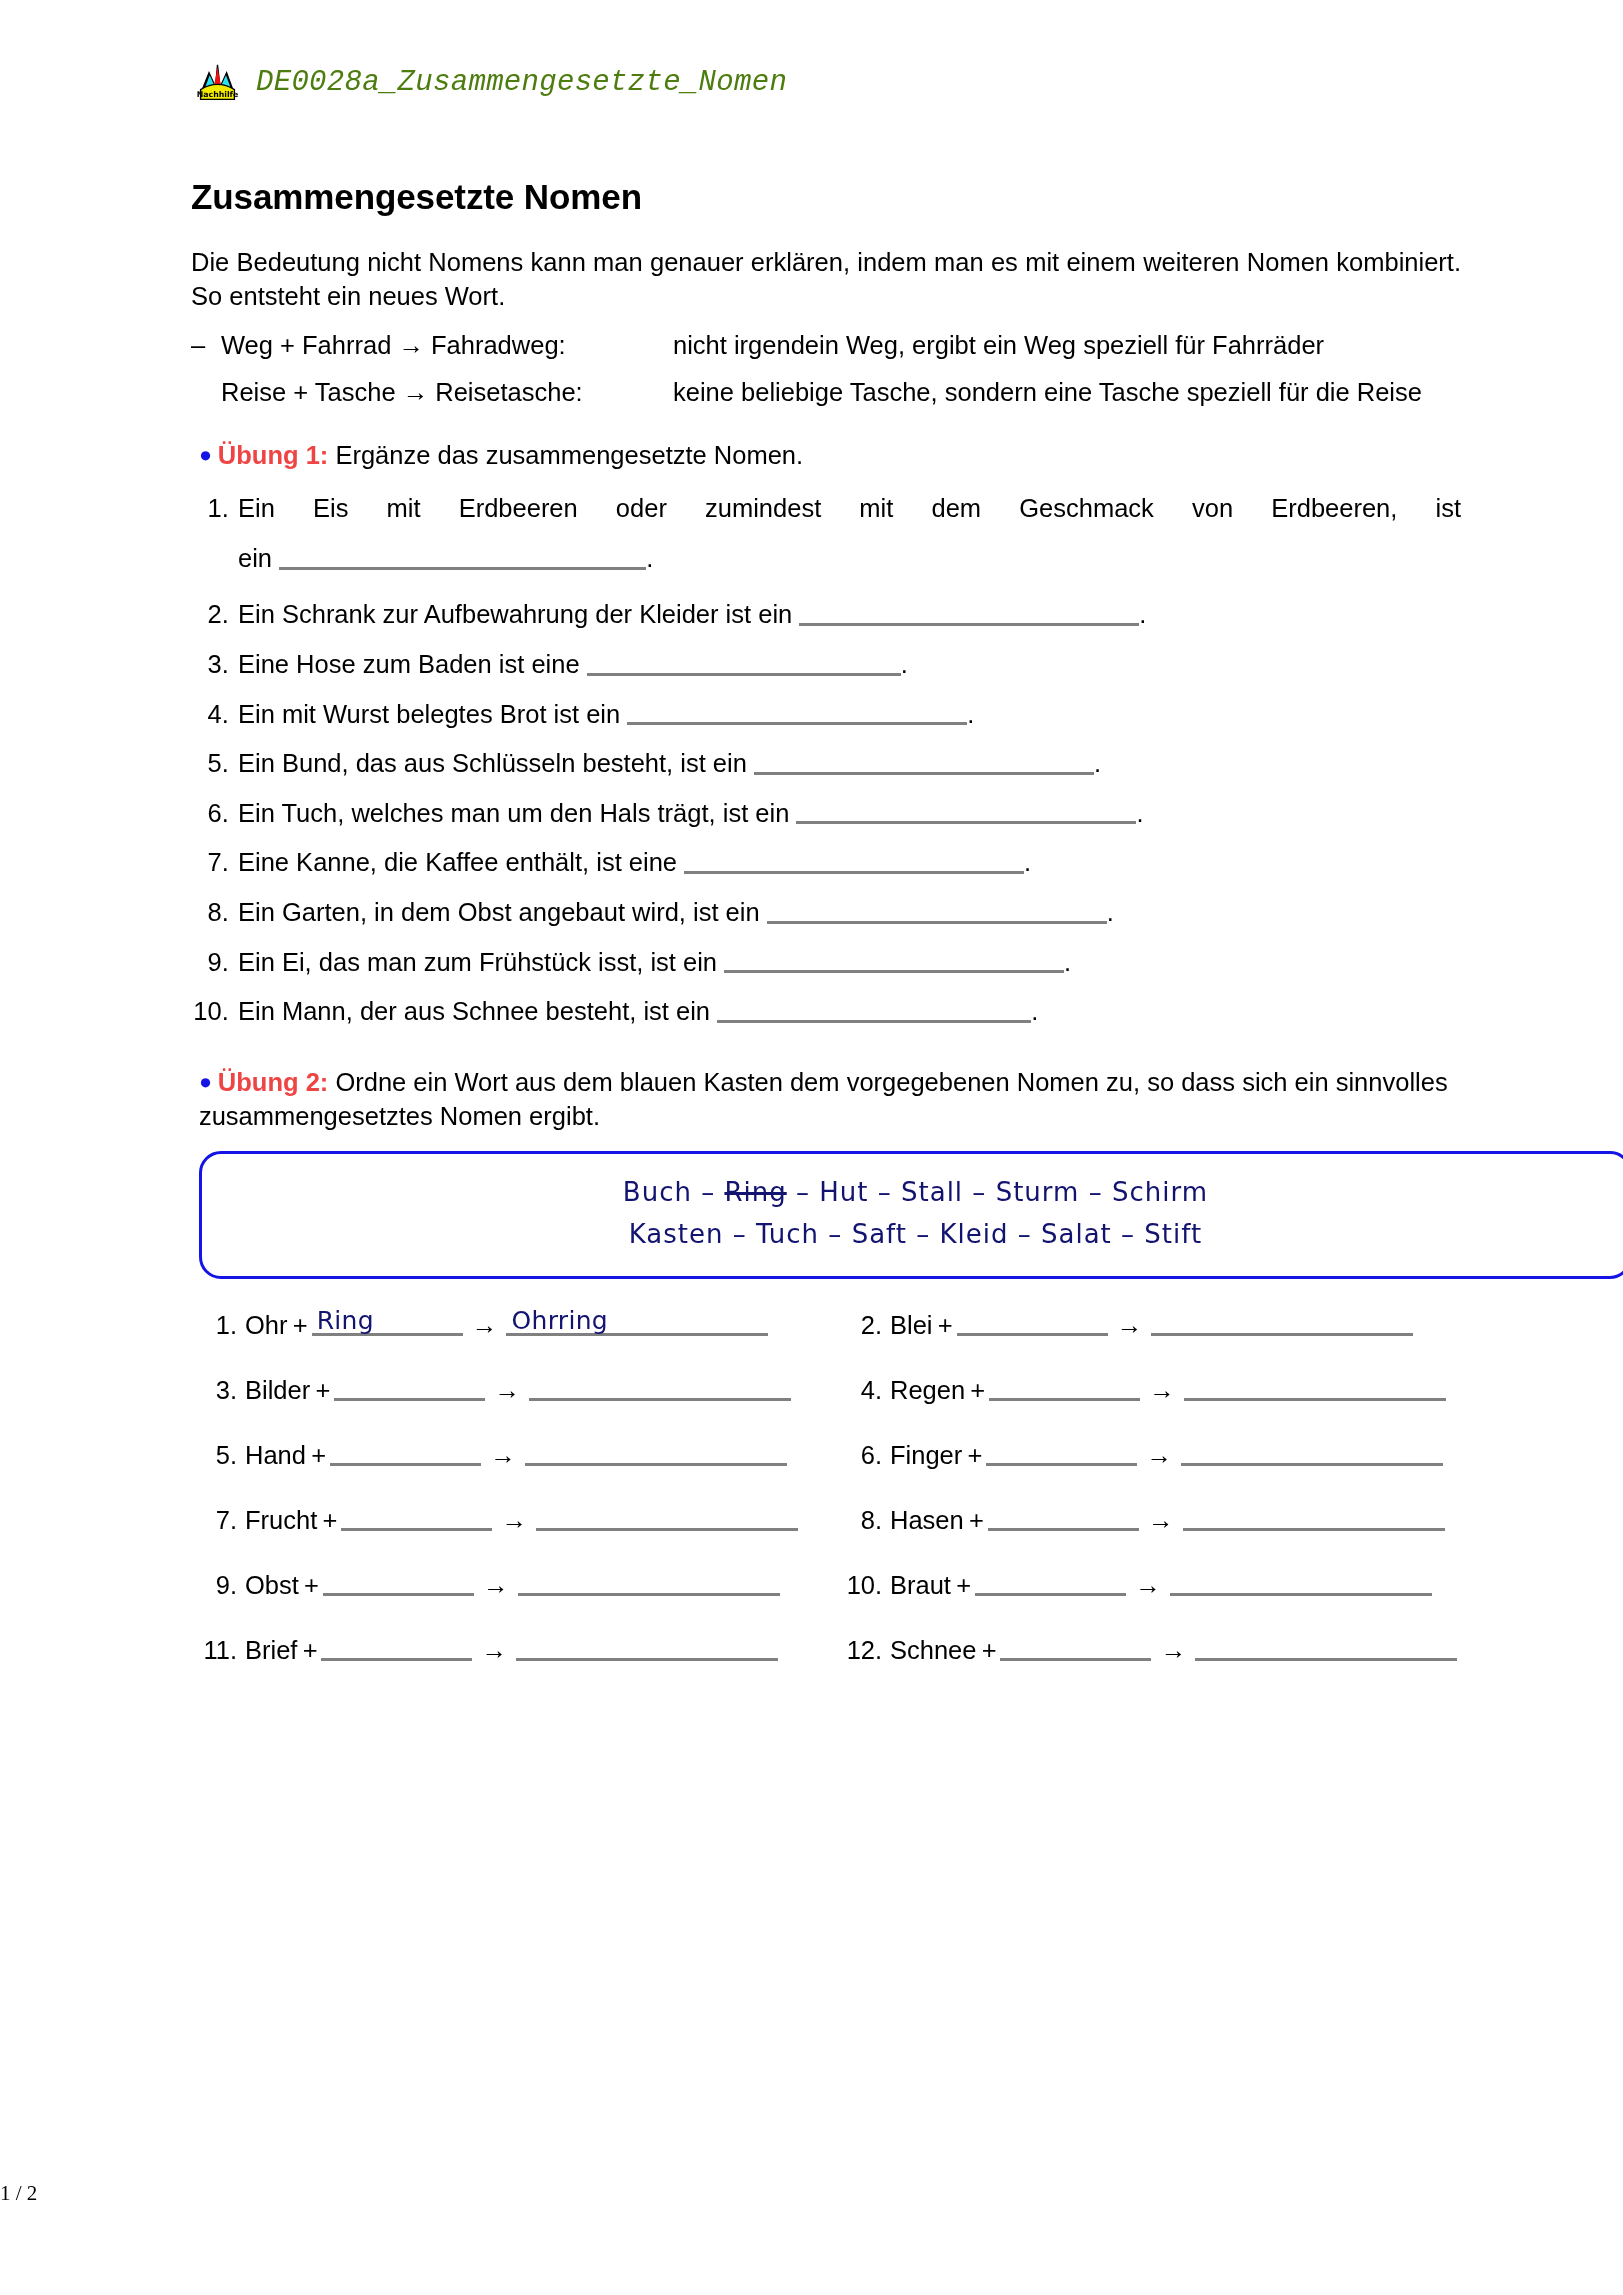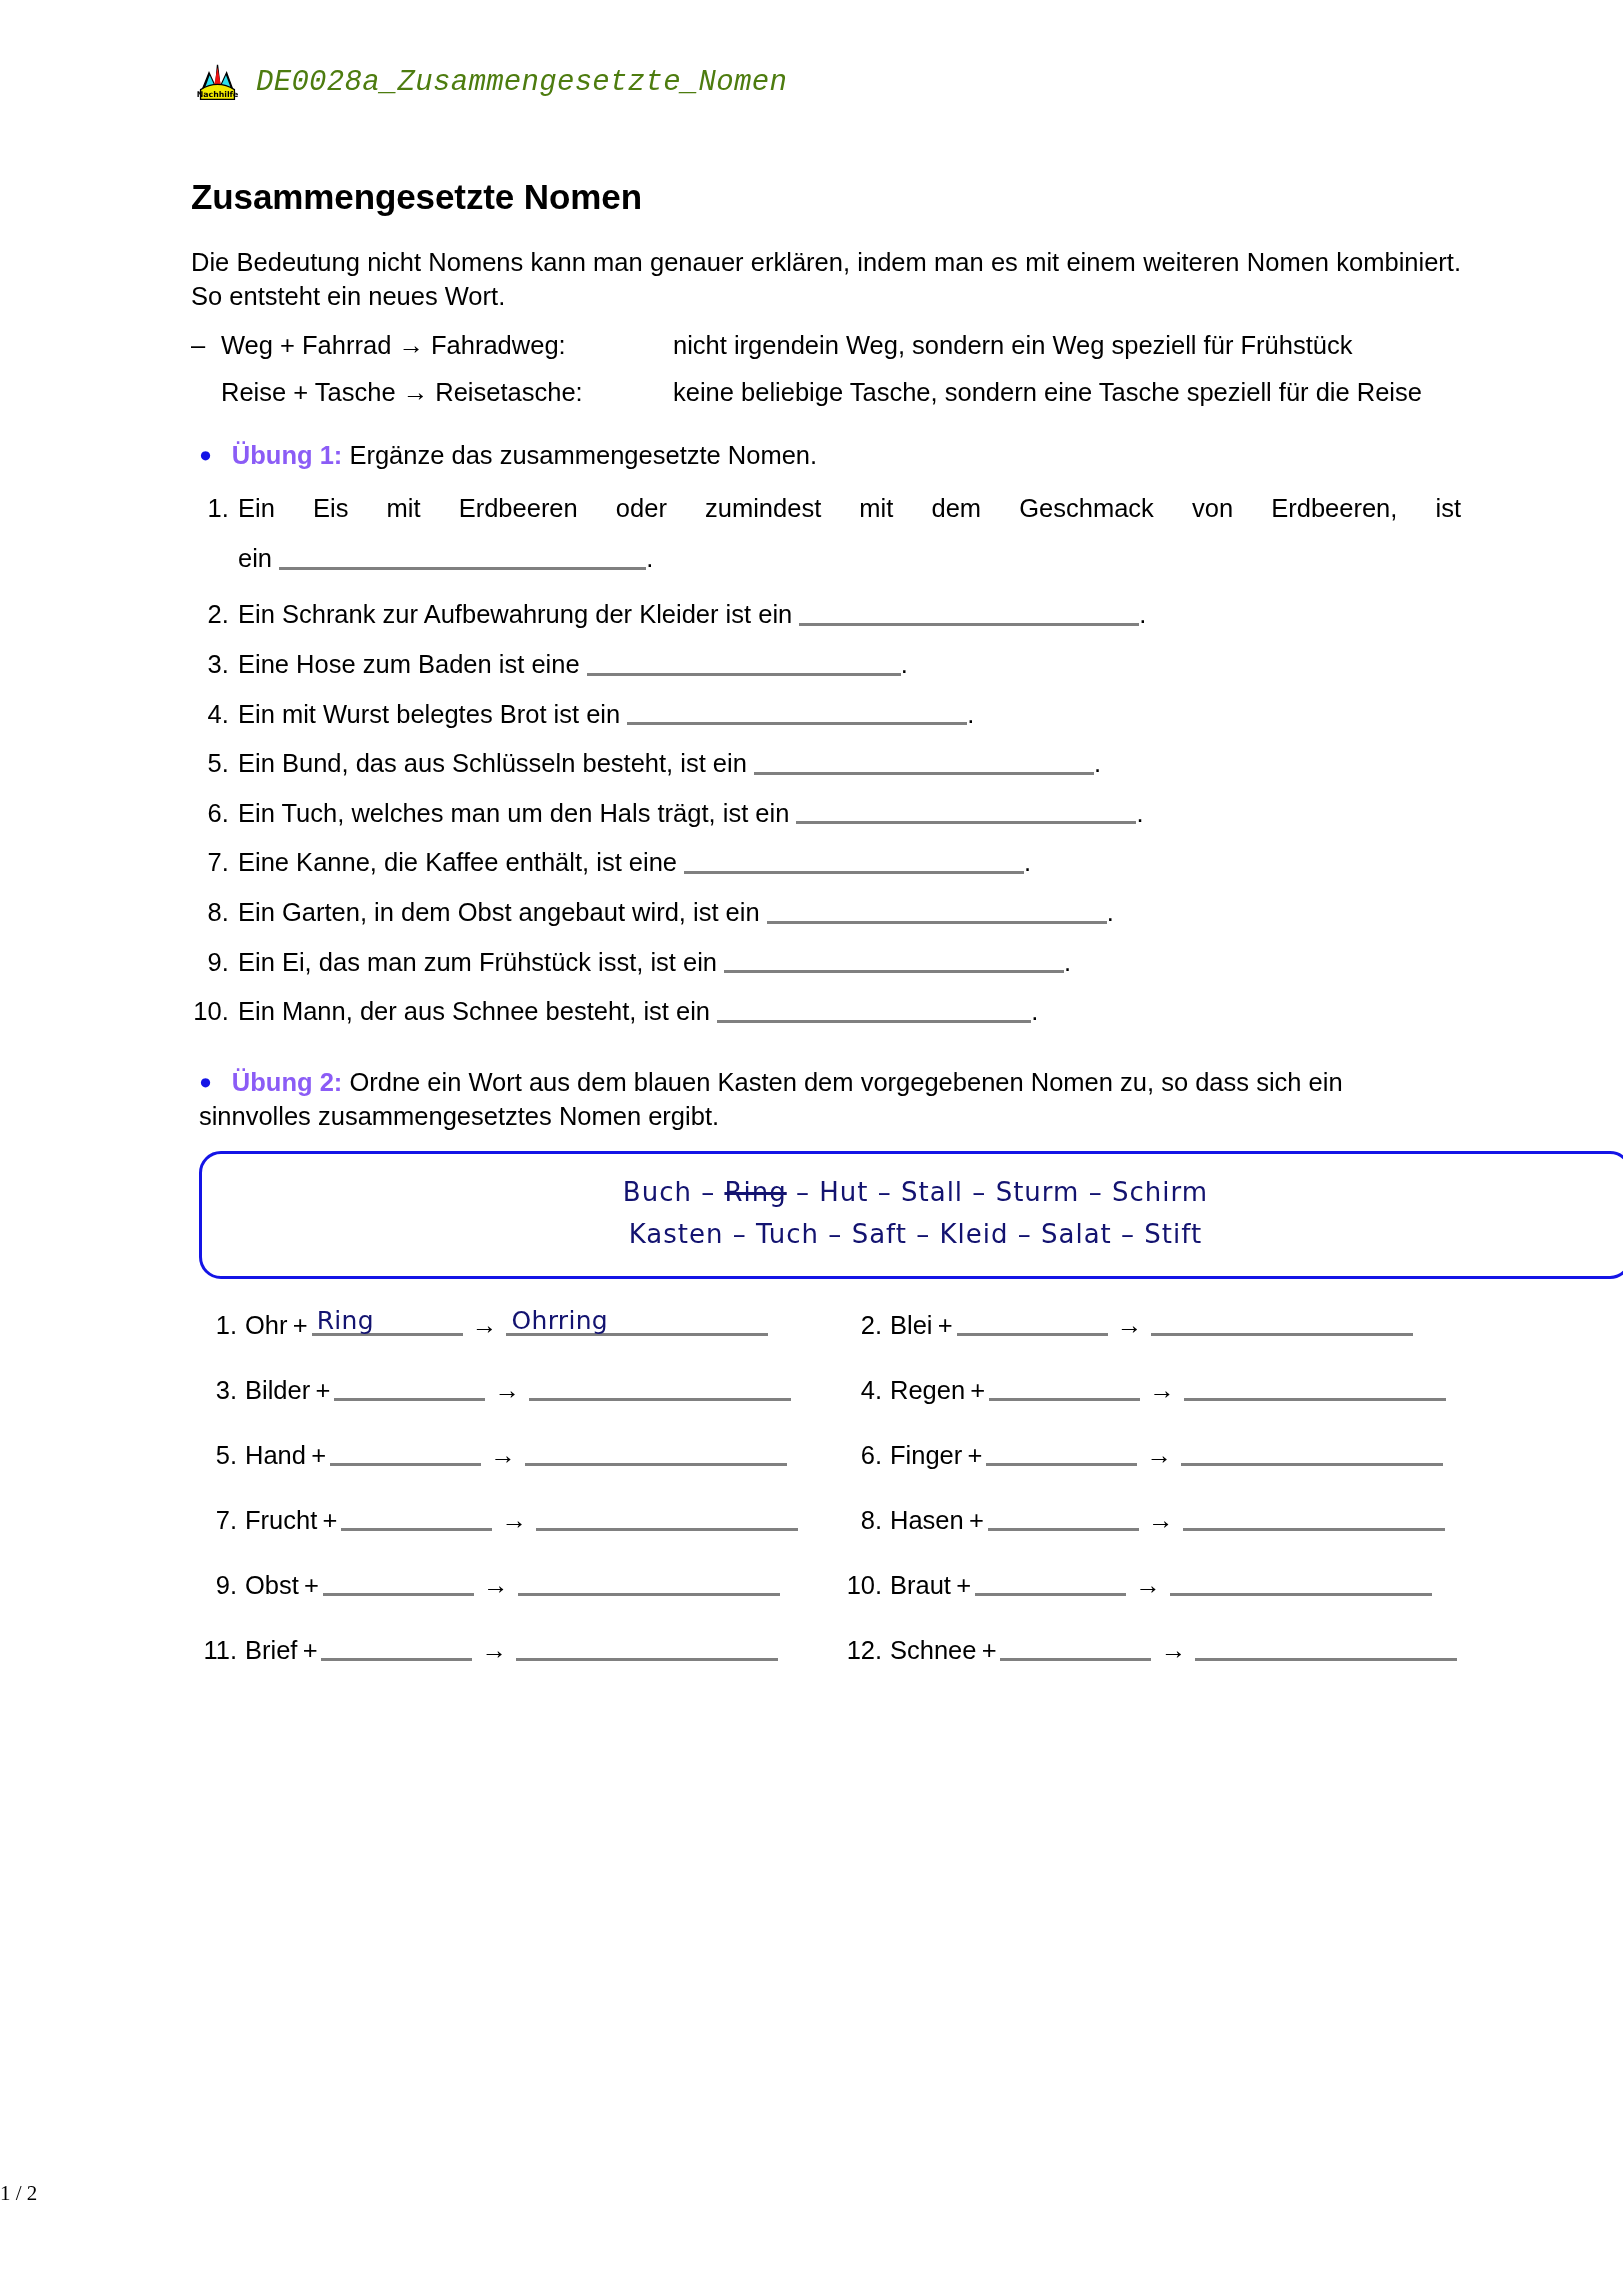--- a/index.html
+++ b/index.html
@@ -98,23 +98,22 @@
     padding-left: 7.9px;
     text-align: left;
   }
   .uebung-head .bullet {
     color: #1414e6;
     font-size: 21.6px;
     vertical-align: 2px;
     margin-right: 5.9px;
   }
   .uebung-head .lbl {
-    color: #8b5cf6;
+    color: #ef4444;
     font-weight: bold;
-    margin-left: 14px;
   }
 
   
   .ex1 {
     margin-top: 18.3px;
   }
   .ex1-item {
     display: flex;
     font-size: 25.5px;
     line-height: 1.33;
@@ -251,21 +250,21 @@
   <div class="content">
 
     <h1 class="title">Zusammengesetzte Nomen</h1>
 
     <p class="intro">Die Bedeutung nicht Nomens kann man genauer erklären, indem man es mit einem weiteren Nomen kombiniert. So entsteht ein neues Wort.</p>
 
     <div class="examples">
       <div class="ex-row">
         <span class="ex-dash">–</span>
         <span class="ex-left">Weg + Fahrrad → Fahradweg:</span>
-        <span class="ex-right">nicht irgendein Weg, sondern ein Weg speziell für Frühstück</span>
+        <span class="ex-right">nicht irgendein Weg, ergibt ein Weg speziell für Fahrräder</span>
       </div>
       <div class="ex-row" style="margin-top:11.8px;">
         <span class="ex-dash"></span>
         <span class="ex-left">Reise + Tasche → Reisetasche:</span>
         <span class="ex-right">keine beliebige Tasche, sondern eine Tasche speziell für die Reise</span>
       </div>
     </div>
 
     <div class="uebung-head">
       <span class="bullet">●</span><span class="lbl">Übung 1:</span><span> Ergänze das zusammengesetzte Nomen.</span>

